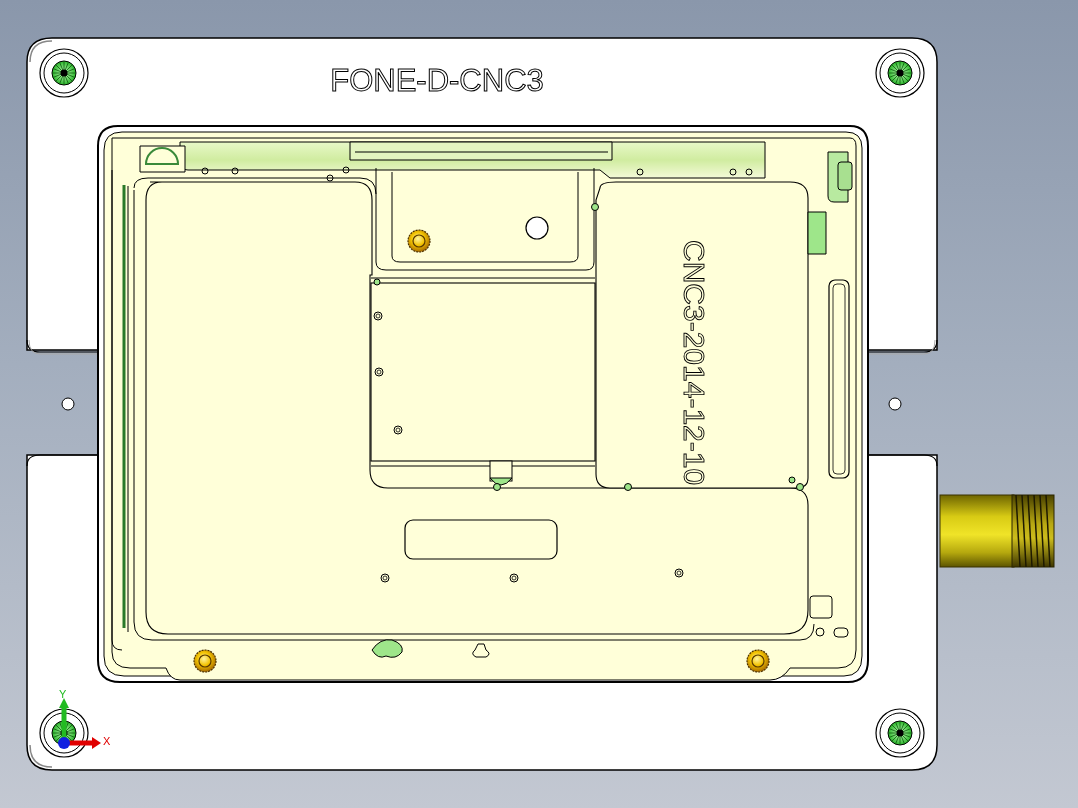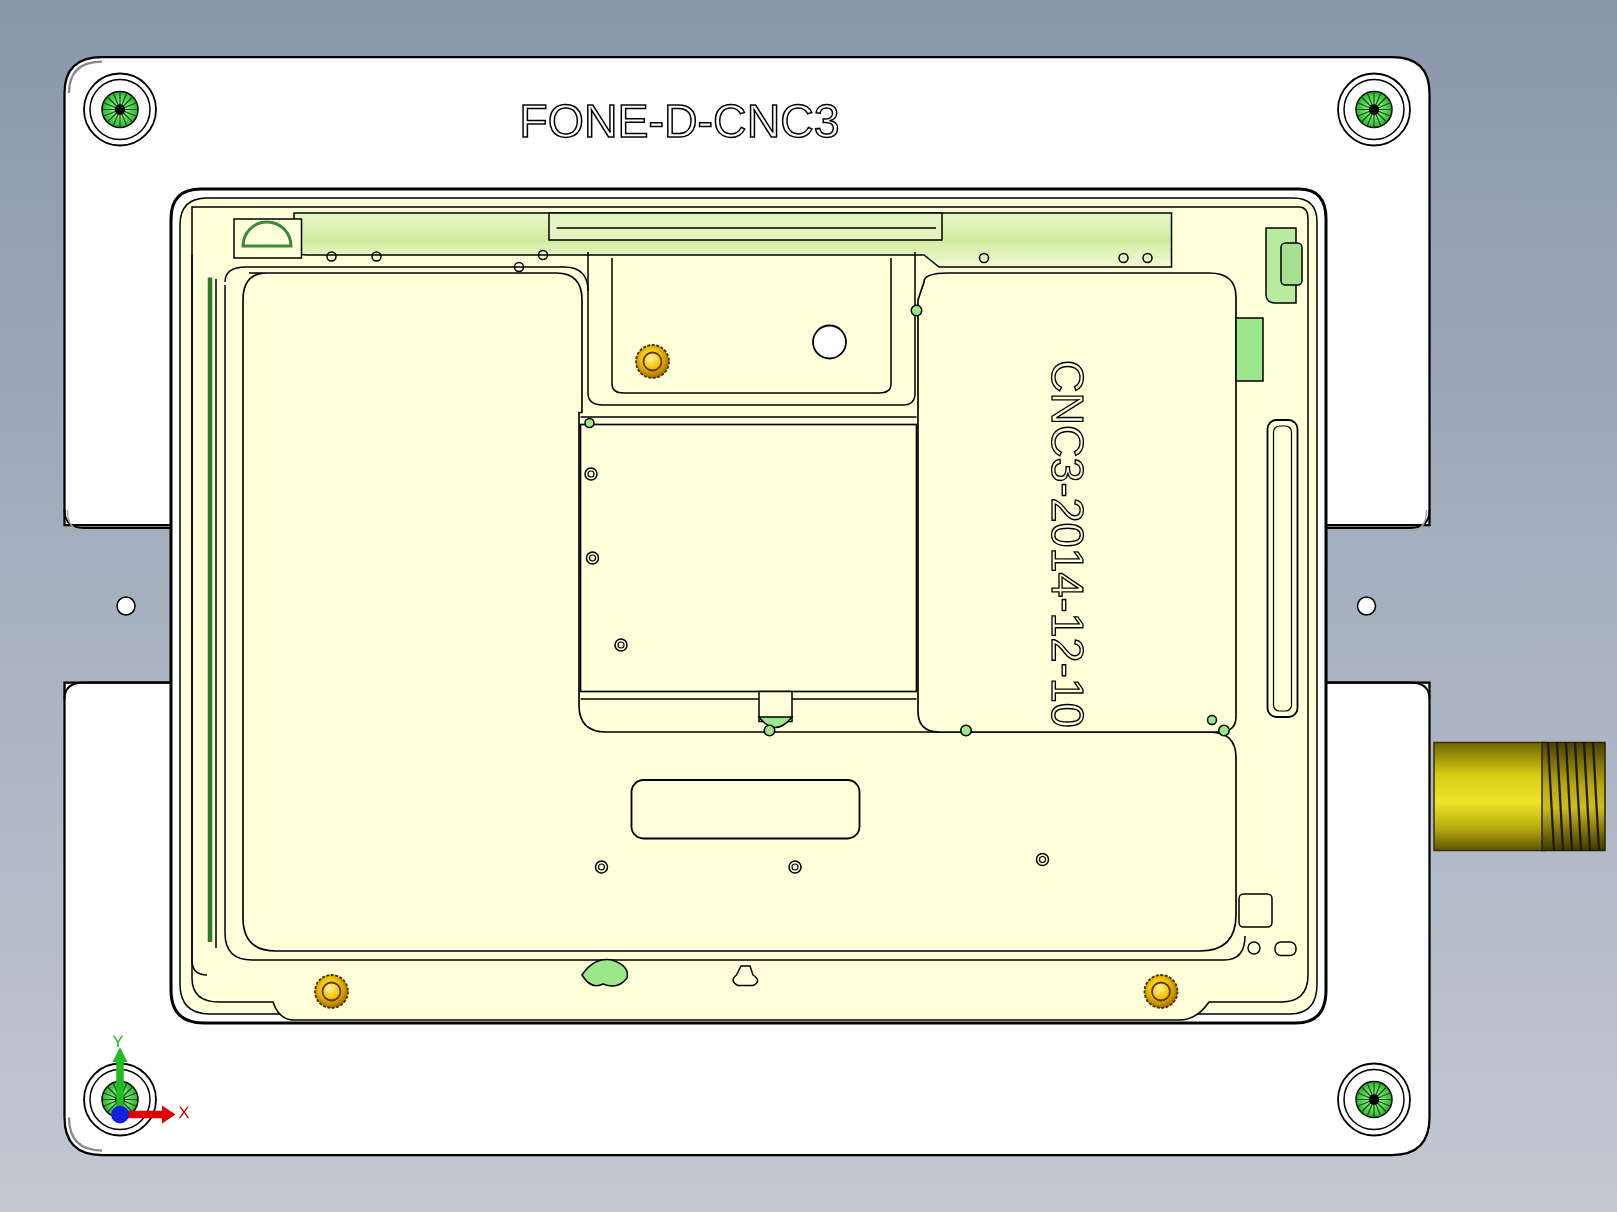--- a/index.html
+++ b/index.html
@@ -1,21 +1,21 @@
 <!DOCTYPE html>
 <html><head>
 <meta charset="utf-8">
 <style>
   html, body { margin: 0; padding: 0; }
   body {
     width: 1078px; height: 808px; overflow: hidden; position: relative;
     background: linear-gradient(to bottom, #8a97ab 0%, #a3aebe 45%, #c3c8d2 100%);
     font-family: "Liberation Sans", sans-serif;
   }
-  .viewport { position: absolute; left: 16px; top: 0; width: 911px; height: 808px; border-radius: 26px; }
+  .viewport { position: absolute; left: 0; top: 0; width: 911px; height: 808px; border-radius: 26px; }
   svg text { font-family: "Liberation Sans", sans-serif; }
 </style>
 </head>
 <body>
 
 <div class="viewport">
 <svg width="1078" height="808" viewBox="0 0 1078 808" xmlns="http://www.w3.org/2000/svg">
   <defs>
     <radialGradient id="goldGrad" cx="45%" cy="40%" r="60%">
       <stop offset="0%" stop-color="#fff4a0"></stop>

